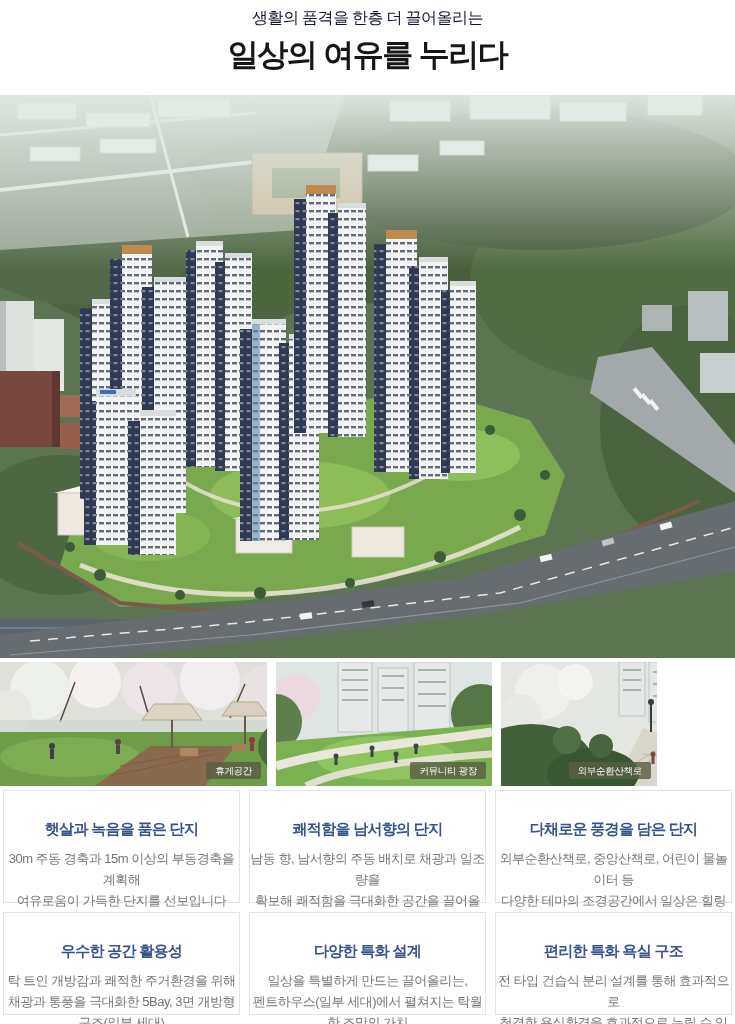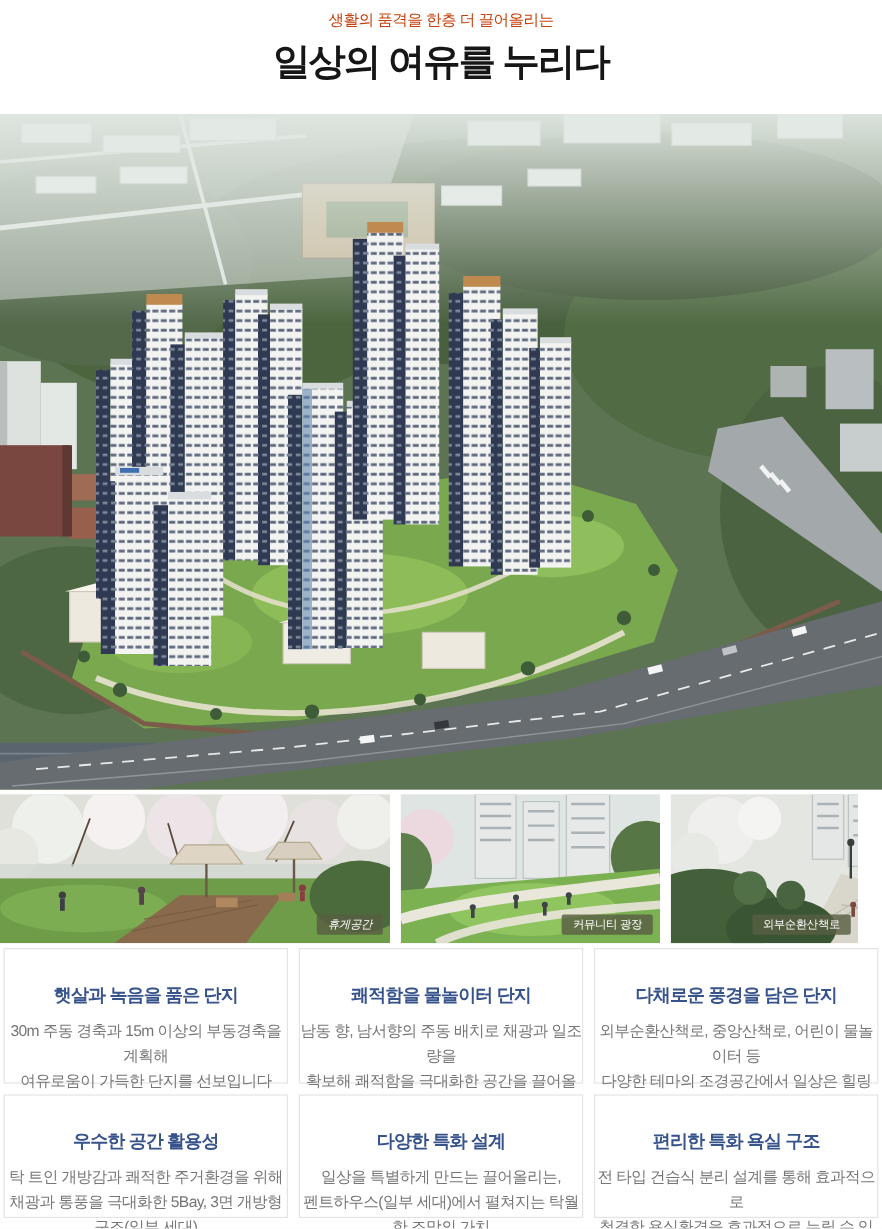--- a/index.html
+++ b/index.html
@@ -1,32 +1,32 @@
 <!DOCTYPE html>
 <html><head>
 <meta charset="utf-8">
 <style>
   html,body{margin:0;padding:0;background:#ffffff;}
   body{width:735px;font-family:"Liberation Sans","DejaVu Sans",sans-serif;}
   .page{width:735px;height:1024px;overflow:hidden;background:#fff;position:relative;}
 
   
   .hdr{height:95px;box-sizing:border-box;text-align:center;padding-top:8px;}
-  .hdr .sub{margin:0;font-size:13px;color:#c2410c;letter-spacing:-0.5px;}
+  .hdr .sub{margin:0;font-size:16px;color:#0f172a;letter-spacing:-0.5px;font-family:Liberation Serif, serif;}
   .hdr .ttl{margin:5px 0 0;font-size:31px;font-weight:bold;color:#161616;letter-spacing:-1.5px;}
 
   
   .hero{width:735px;height:563px;overflow:hidden;background:#5d7452;}
   .hero svg{display:block;}
 
   
   .photos{display:flex;gap:9px;margin-top:4px;height:124px;}
   .photo{position:relative;height:124px;overflow:hidden;background:#dfe2dc;}
   .photo svg{display:block;}
-  .p1{width:325px;font-style:italic;}.p2{width:216px;}.p3{width:156px;}
+  .p1{width:267px;}.p2{width:216px;}.p3{width:156px;}
   .cap{position:absolute;right:6px;bottom:7px;background:rgba(88,94,66,.82);color:#fff;
        font-size:9.5px;line-height:1;padding:4px 9px;border-radius:2px;letter-spacing:-0.3px;white-space:nowrap;}
 
   
   .cards{display:grid;grid-template-columns:repeat(3,1fr);grid-template-rows:113px 103px;
          gap:9px;padding:0 3px;margin-top:4px;}
   .card{background:#fff;border:1px solid #e4e4e4;text-align:center;padding-top:29px;box-sizing:border-box;}
   .card h3{margin:0 0 9px;font-size:15px;font-weight:bold;color:#37538c;letter-spacing:-0.7px;}
   .card p{margin:0;font-size:13px;color:#767676;line-height:21px;letter-spacing:-0.5px;}
 </style>
@@ -297,21 +297,21 @@
     </figure>
   </div>
 
   <section class="cards">
     <article class="card">
       <h3>햇살과 녹음을 품은 단지</h3>
       <p>30m 주동 경축과 15m 이상의 부동경축을 계획해</p>
       <p>여유로움이 가득한 단지를 선보입니다</p>
     </article>
     <article class="card">
-      <h3>쾌적함을 물놀이터 단지</h3>
+      <h3>쾌적함을 남서향의 단지</h3>
       <p>남동 향, 남서향의 주동 배치로 채광과 일조량을</p>
       <p>확보해 쾌적함을 극대화한 공간을 끌어올리는</p>
     </article>
     <article class="card">
       <h3>다채로운 풍경을 담은 단지</h3>
       <p>외부순환산책로, 중앙산책로, 어린이 물놀이터 등</p>
       <p>다양한 테마의 조경공간에서 일상은 힐링이 됩니다</p>
     </article>
     <article class="card">
       <h3>우수한 공간 활용성</h3>

